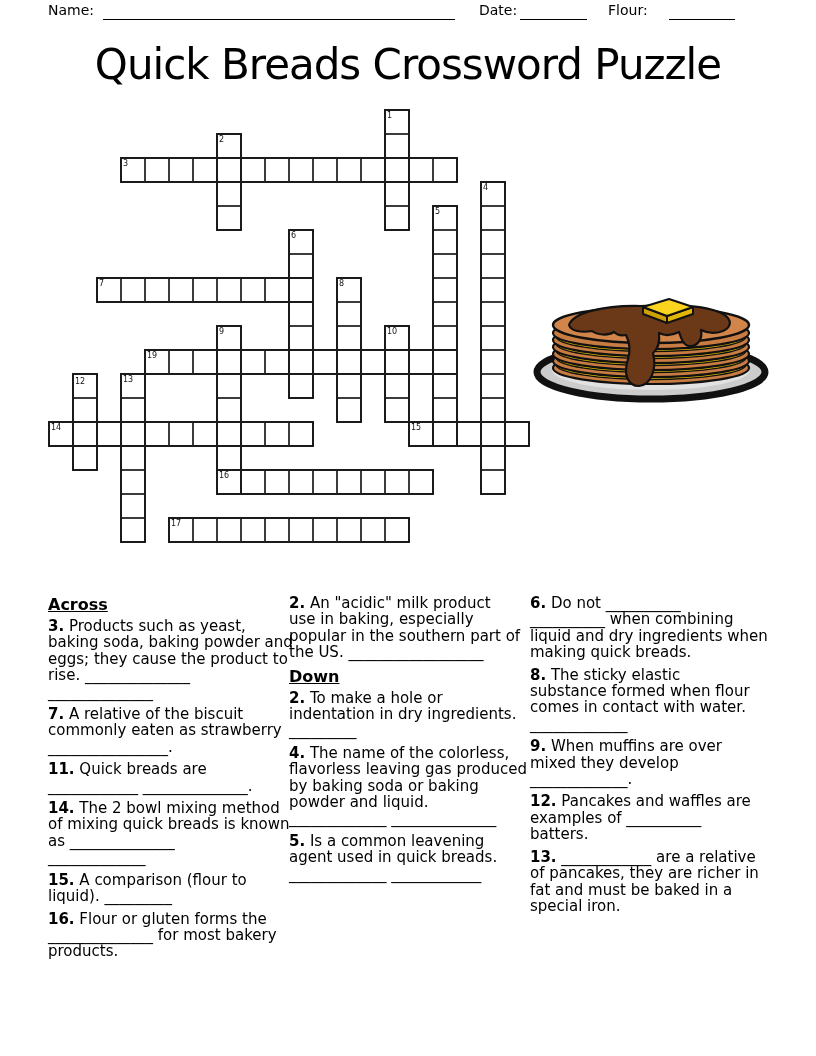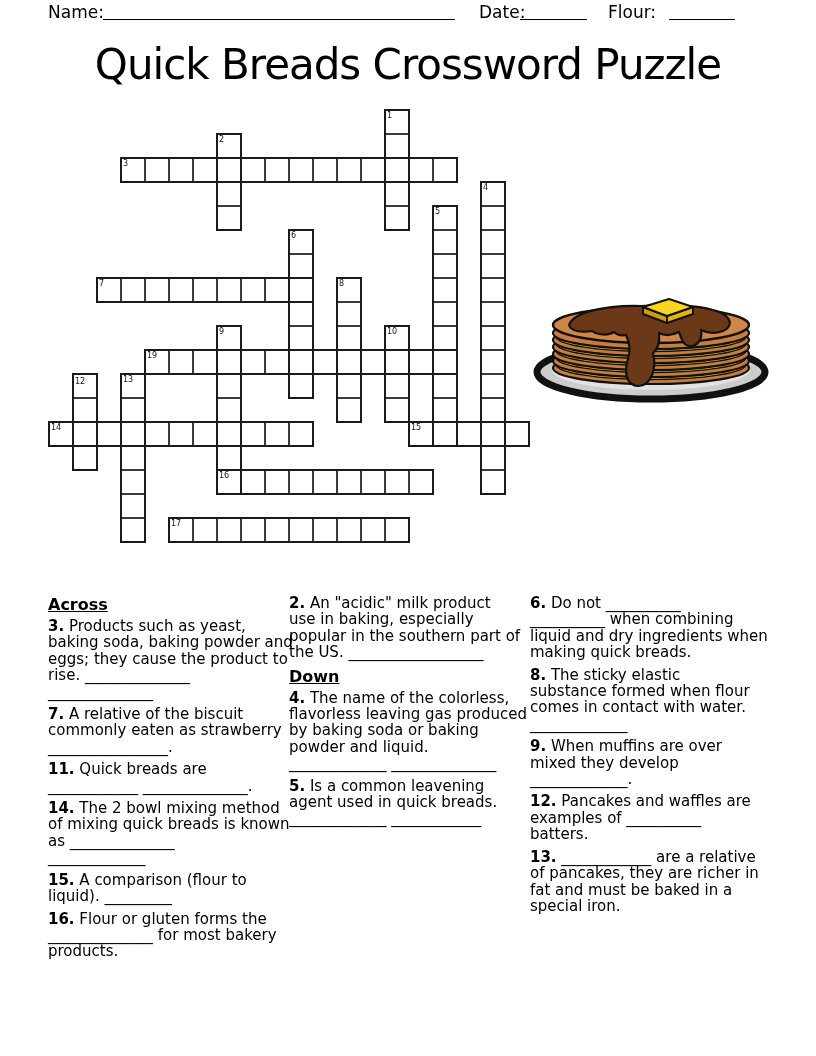--- a/index.html
+++ b/index.html
@@ -1,19 +1,19 @@
 <!DOCTYPE html>
 <html><head>
 <meta charset="utf-8">
 <style>
   html,body{margin:0;padding:0;background:#fff;}
   #page{position:relative;width:816px;height:1056px;background:#fff;overflow:hidden;
         font-family:"DejaVu Sans",sans-serif;color:#000;}
   
-  .hdr-label{position:absolute;top:2px;font-size:17px;}
+  .hdr-label{position:absolute;top:2px;font-size:14px;}
   .hdr-line{position:absolute;top:2px;height:17px;border-bottom:1.5px solid #000;}
   
   #title{position:absolute;top:40px;left:0;width:816px;text-align:center;
          font-size:42px;letter-spacing:-1px;white-space:nowrap;}
   
   .cell{position:absolute;width:24px;height:24px;box-sizing:border-box;
         background:#fff;border:1px solid #3c3c3c;}
   .word-outline{position:absolute;box-sizing:border-box;border:2px solid #1b1b1b;
         pointer-events:none;z-index:2;}
   .cellnum{position:absolute;z-index:3;font-size:8px;line-height:9px;color:#111;
@@ -246,20 +246,23 @@
       <p class="clue"><b>16.</b> Flour or gluten forms the
 ______________ for most bakery
 products.</p>
     </div>
   <div class="clue-col" id="clue-col-1" style="left: 289px; width: 245px;">
       <p class="clue"><b>2.</b> An "acidic" milk product
 use in baking, especially
 popular in the southern part of
 the US. __________________</p>
       <div class="clue-heading">Down</div>
+      <p class="clue"><b>2.</b> To make a hole or
+indentation in dry ingredients.
+_________</p>
       <p class="clue"><b>4.</b> The name of the colorless,
 flavorless leaving gas produced
 by baking soda or baking
 powder and liquid.
 _____________ ______________</p>
       <p class="clue"><b>5.</b> Is a common leavening
 agent used in quick breads.
 _____________ ____________</p>
     </div>
   <div class="clue-col" id="clue-col-2" style="left: 530px; width: 245px;">

